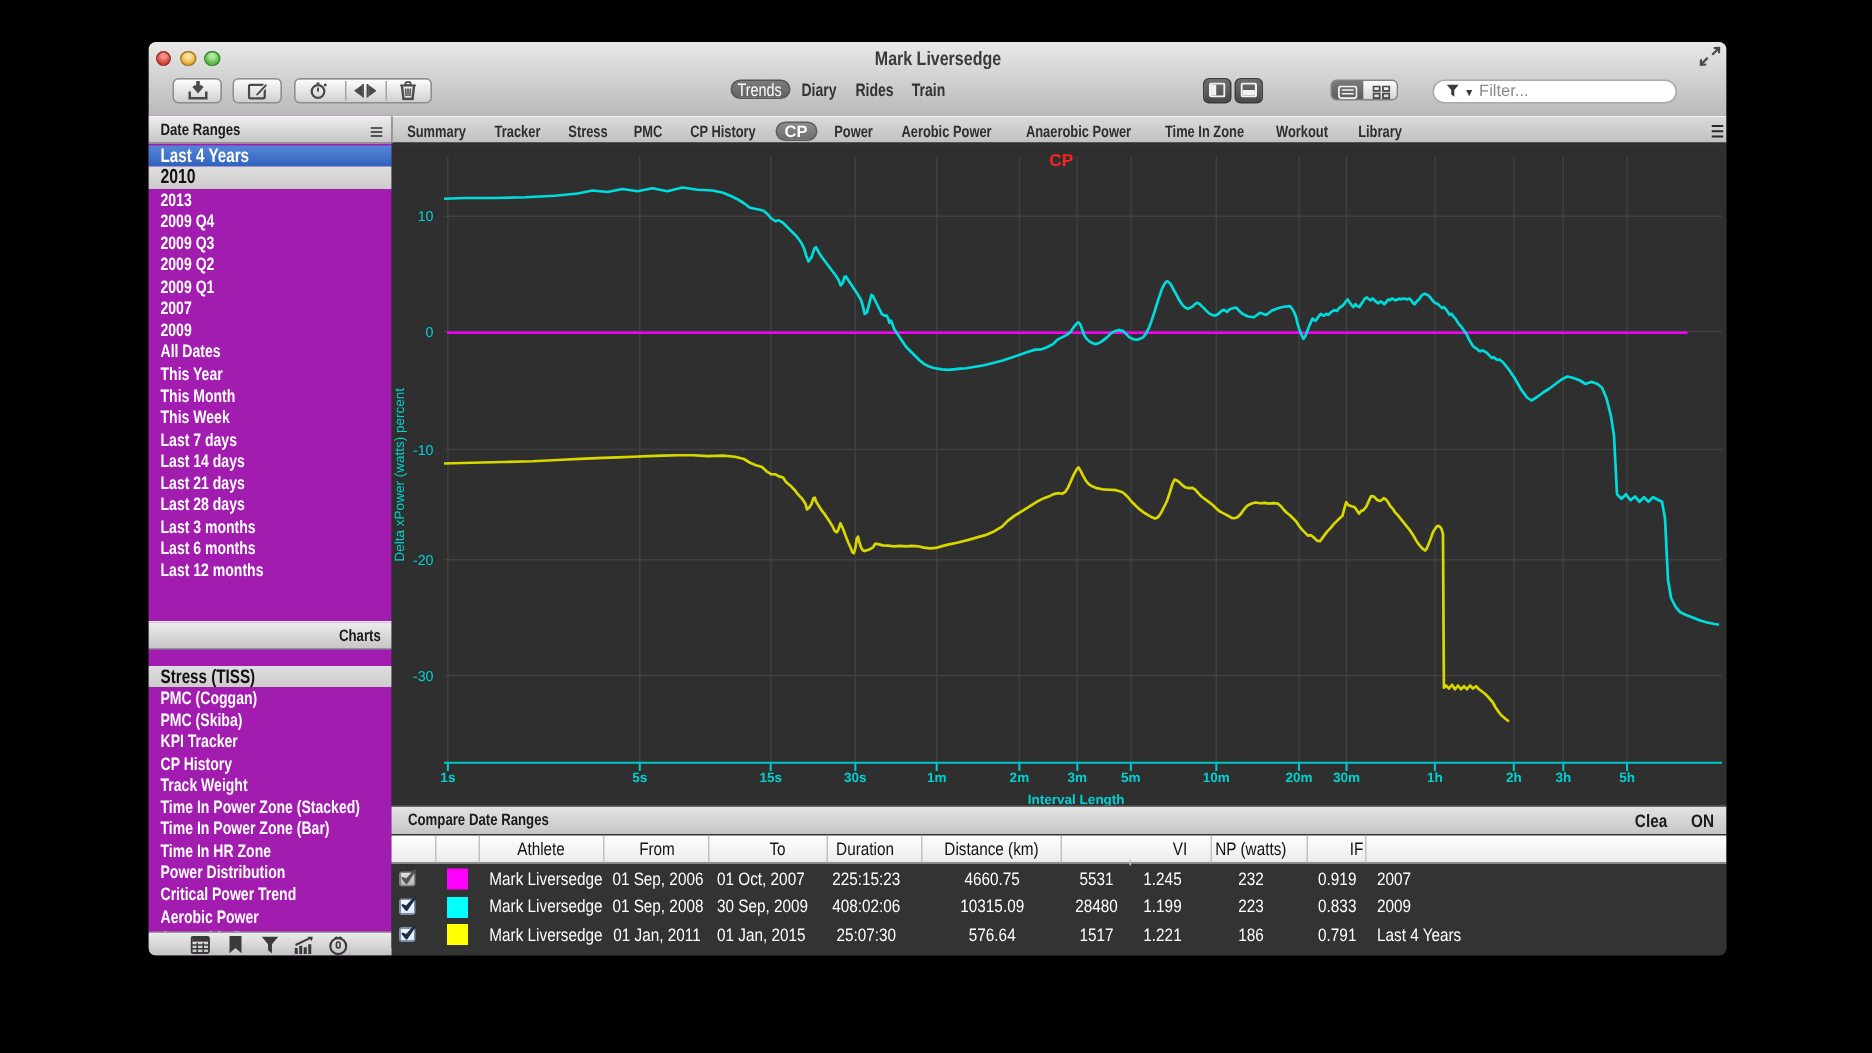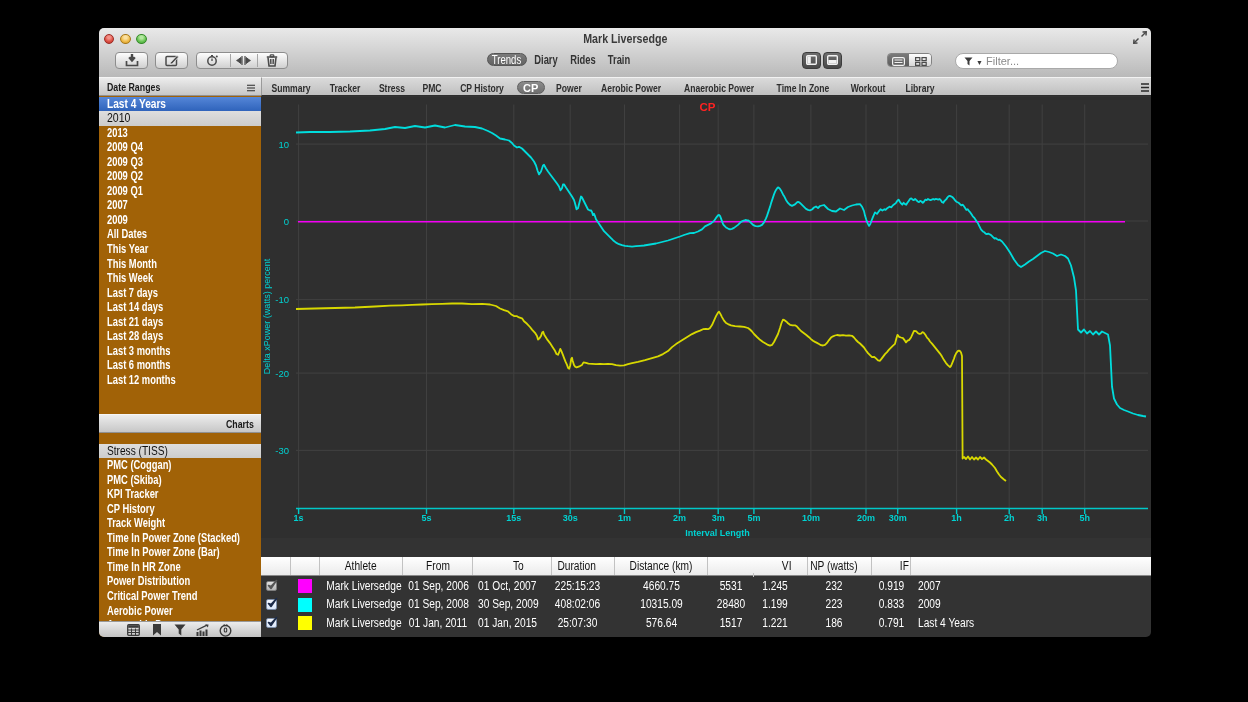--- a/index.html
+++ b/index.html
@@ -16,27 +16,27 @@
 .seg-sep { position:absolute; top:1px; bottom:1px; width:1px; background:#a5a5a5; }
 #trends-pill { position:absolute; left:387.7px; top:24.5px; width:40px; height:13.5px; background:linear-gradient(#7b7b7b,#636363); border:1px solid #555; border-radius:8px; color:#fff; font-size:12px; font-weight:normal; text-align:center; line-height:12.5px; }
 .tool-tab { position:absolute; top:25px; font-size:12px; font-weight:bold; color:#333; transform:translateX(-50%) scaleX(0.78); }
 .darkbtn { position:absolute; top:24px; width:19px; height:16.5px; background:linear-gradient(#6e6e6e,#494949); border:1px solid #3c3c3c; border-radius:4px; }
 #viewseg { position:absolute; left:787.9px; top:24.5px; width:45px; height:14.5px; border:1px solid #828282; border-radius:4px; overflow:hidden; }
 #viewseg .l { position:absolute; left:0; top:0; width:21px; height:100%; background:linear-gradient(#7a7a7a,#5c5c5c); }
 #viewseg .r { position:absolute; left:21px; top:0; width:24px; height:100%; background:linear-gradient(#fdfdfd,#d6d6d6); }
 #filter { position:absolute; left:856px; top:25px; width:163px; height:15.5px; background:#fff; border:1px solid #a9a9a9; border-radius:8px; font-size:11px; color:#8a8a8a; line-height:14px; padding-left:8px; }
 #expand { position:absolute; left:1034px; top:3px; width:14px; height:13px; }
 
-#sidebar { position:absolute; left:0; top:49px; width:162px; height:560px; background:#a16207; }
+#sidebar { position:absolute; left:0; top:49px; width:162px; height:560px; background:#a21caf; }
 .hs { display:inline-block; transform:scaleX(0.8); transform-origin:0 50%; }
 .sb-head { position:absolute; left:0; width:162px; height:18.5px; background:linear-gradient(#ececec,#c7c7c7); border-bottom:1px solid #919191; border-top:1px solid #f5f5f5; font-size:11px; font-weight:bold; color:#1a1a1a; line-height:18px; padding-left:8px; }
 .sb-item { height:14.55px; font-size:12px; font-weight:bold; color:#fff; line-height:14.5px; padding-left:8px; white-space:nowrap; }
 .sb-item span { display:inline-block; transform:scaleX(0.78); transform-origin:0 50%; }
 .sel-blue { background:linear-gradient(#5586d8,#2f63bb); }
-.sel-gray { background:linear-gradient(#dedede,#cccccc); color:#111; font-weight:normal; font-size:12.5px; }
+.sel-gray { background:linear-gradient(#dedede,#cccccc); color:#111; font-weight:bold; font-size:12.5px; }
 #sbtool { position:absolute; left:0; bottom:0; width:162px; height:16.5px; background:linear-gradient(#ececec,#c3c3c3); border-top:1px solid #999; }
 
 #main { position:absolute; left:162px; top:49px; width:890px; height:560px; }
 #tabbar { position:absolute; left:0; top:0; width:890px; height:19px; background:linear-gradient(#dadada,#c0c0c0); border-top:1px solid #f2f2f2; border-bottom:1px solid #2e2e2e; border-left:1px solid #9a9a9a; }
 .tab { position:absolute; top:3.5px; font-size:11px; font-weight:bold; color:#2e2e2e; white-space:nowrap; transform:translateX(-50%) scaleX(0.78); letter-spacing:0; }
 #cp-pill { position:absolute; left:254.7px; top:3px; width:28px; height:13px; background:linear-gradient(#8b8b8b,#6f6f6f); border:1px solid #5e5e5e; border-radius:8px; color:#fff; font-size:11px; font-weight:bold; text-align:center; line-height:12.5px; }
 
 #cmpbar { position:absolute; left:0; top:460px; width:890px; height:19px; background:linear-gradient(#e3e3e3,#c6c6c6); border-top:1px solid #6a6a6a; font-size:11px; font-weight:bold; color:#1a1a1a; line-height:18px; }
 #thead { position:absolute; left:0; top:479.5px; width:890px; height:19.5px; background:linear-gradient(#ffffff,#ebebeb); border-bottom:1px solid #888; }
 .ths { display:inline-block; transform:scaleX(0.85); }
@@ -304,20 +304,21 @@
 <g fill="#00d2d2" font-size="9.5" text-anchor="end" font-family="Liberation Sans, sans-serif">
           <text x="289" y="147.1">10</text>
           <text x="289" y="224.0">0</text>
           <text x="289" y="302.6">-10</text>
           <text x="289" y="376.1">-20</text>
           <text x="289" y="453.4">-30</text>
         </g>
 <text transform="translate(269.5,316) rotate(-90)" fill="#00d2d2" font-size="9" text-anchor="middle" font-family="Liberation Sans, sans-serif">Delta  xPower (watts) percent</text>
 <text x="707.5" y="110" fill="#ff2222" font-size="11.5" font-weight="bold" text-anchor="middle" font-family="Liberation Sans, sans-serif">CP</text>
 </svg>
+    <div id="cmpbar"><span style="display:inline-block;margin-left:11px;transform:scaleX(0.8);transform-origin:0 50%;">Compare Date Ranges</span><span style="position:absolute;left:827px;transform:scaleX(0.85);font-size:12px;">Clea</span><span style="position:absolute;left:865px;transform:scaleX(0.85);font-size:12px;">ON</span></div>
     <div id="thead">
         <div class="th" style="left:0px;width:30px;"><span class="ths"></span></div>
         <div class="th" style="left:30px;width:29px;"><span class="ths"></span></div>
         <div class="th" style="left:59px;width:83px;"><span class="ths">Athlete</span></div>
         <div class="th" style="left:142px;width:70px;"><span class="ths">From</span></div>
         <div class="th" style="left:224px;width:67px;"><span class="ths">To</span></div>
         <div class="th" style="left:279px;width:75px;"><span class="ths">Duration</span></div>
         <div class="th" style="left:354px;width:93px;"><span class="ths">Distance (km)</span></div>
         <div class="th" style="left:447px;width:46px;margin-top:16px;"><span class="ths">TSS</span></div>
         <div class="th" style="left:505px;width:42px;"><span class="ths">VI</span></div>

